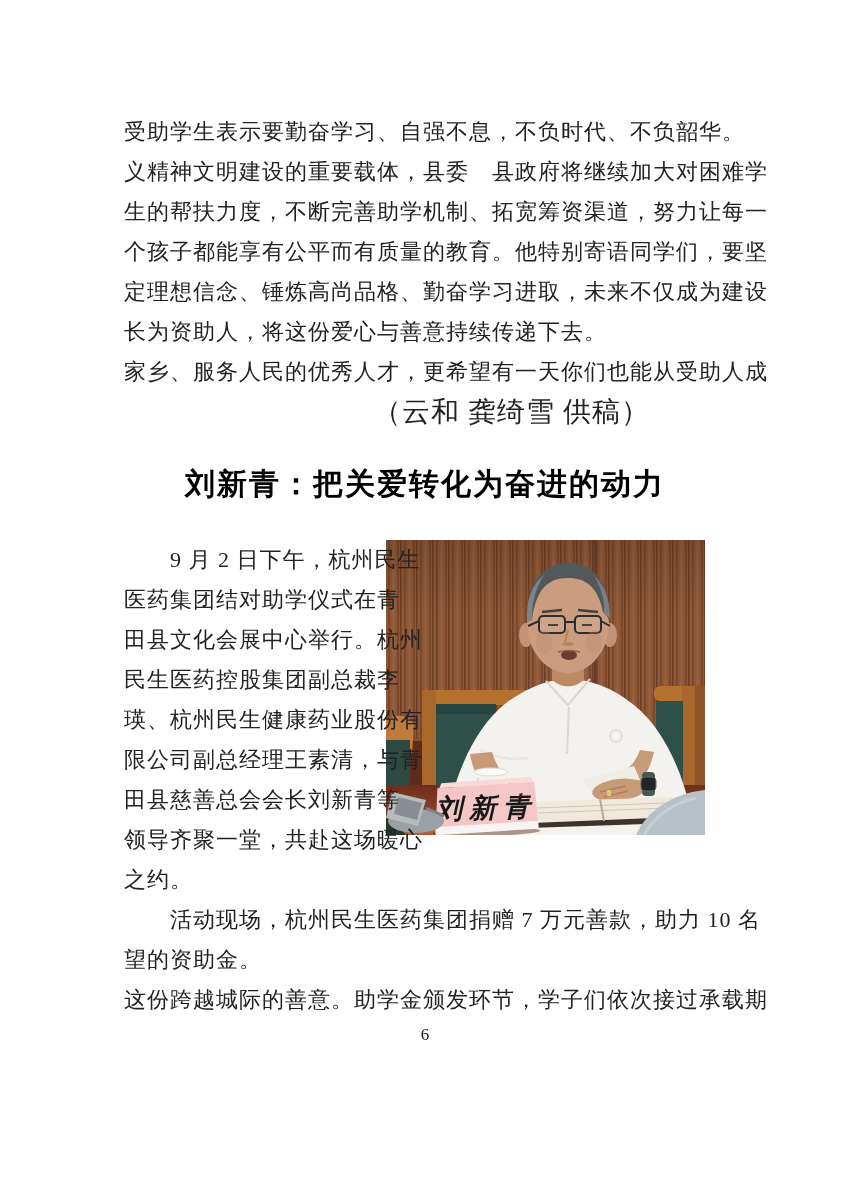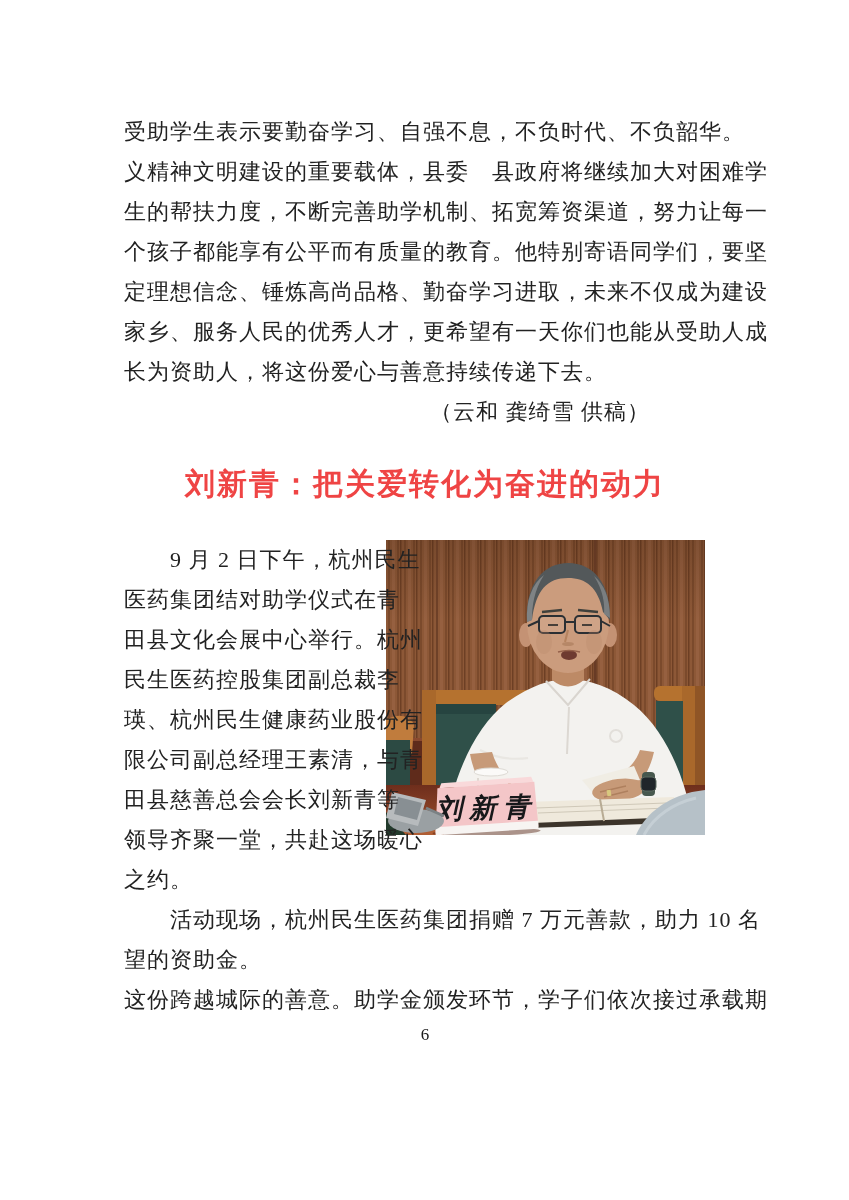--- a/index.html
+++ b/index.html
@@ -19,34 +19,34 @@
     letter-spacing:1px;
     text-align:justify;
     text-align-last:justify;
     height:40px;
     overflow:visible;
     white-space:nowrap;
   }
   .line.plain{text-align-last:left;}
   .line.indent{text-indent:46px;}
   .attr-line{
-    font-size:22px;line-height:40px;height:40px;
+    font-size:28px;line-height:40px;height:40px;
     letter-spacing:1px;
     text-align:right;
     padding-right:76px;
   }
   h1.article-heading{
     margin:29px 0 33px 0;
     font-family:"Liberation Sans","DejaVu Sans",sans-serif;
     font-weight:700;
     font-size:30px;
     line-height:46px;
     letter-spacing:2px;
     text-align:center;
-    color:#ef4444;
+    color:#000000;
   }
   figure.photo-figure{
     float:right;
     width:319px;height:295px;
     margin:0 21px 24px 9px;
     padding:0;
   }
   .page-num{
     clear:both;
     margin-top:2px;
@@ -61,22 +61,22 @@
 
 <div class="page">
   <div class="content">
 
     <div>
       <div class="line plain">受助学生表示要勤奋学习、自强不息，不负时代、不负韶华。</div>
       <div class="line">义精神文明建设的重要载体，县委　县政府将继续加大对困难学</div>
       <div class="line">生的帮扶力度，不断完善助学机制、拓宽筹资渠道，努力让每一</div>
       <div class="line">个孩子都能享有公平而有质量的教育。他特别寄语同学们，要坚</div>
       <div class="line">定理想信念、锤炼高尚品格、勤奋学习进取，未来不仅成为建设</div>
+      <div class="line plain">长为资助人，将这份爱心与善意持续传递下去。</div>
       <div class="line">家乡、服务人民的优秀人才，更希望有一天你们也能从受助人成</div>
-      <div class="line plain">长为资助人，将这份爱心与善意持续传递下去。</div>
       <div class="attr-line">（云和 龚绮雪 供稿）</div>
     </div>
 
     <h1 class="article-heading">刘新青：把关爱转化为奋进的动力</h1>
 
     <figure class="photo-figure">
       <svg width="319" height="295" viewBox="0 0 319 295" xmlns="http://www.w3.org/2000/svg">
         <defs>
           <pattern id="wood" width="16" height="10" patternUnits="userSpaceOnUse">
             <rect width="16" height="10" fill="#8d5837"></rect>

